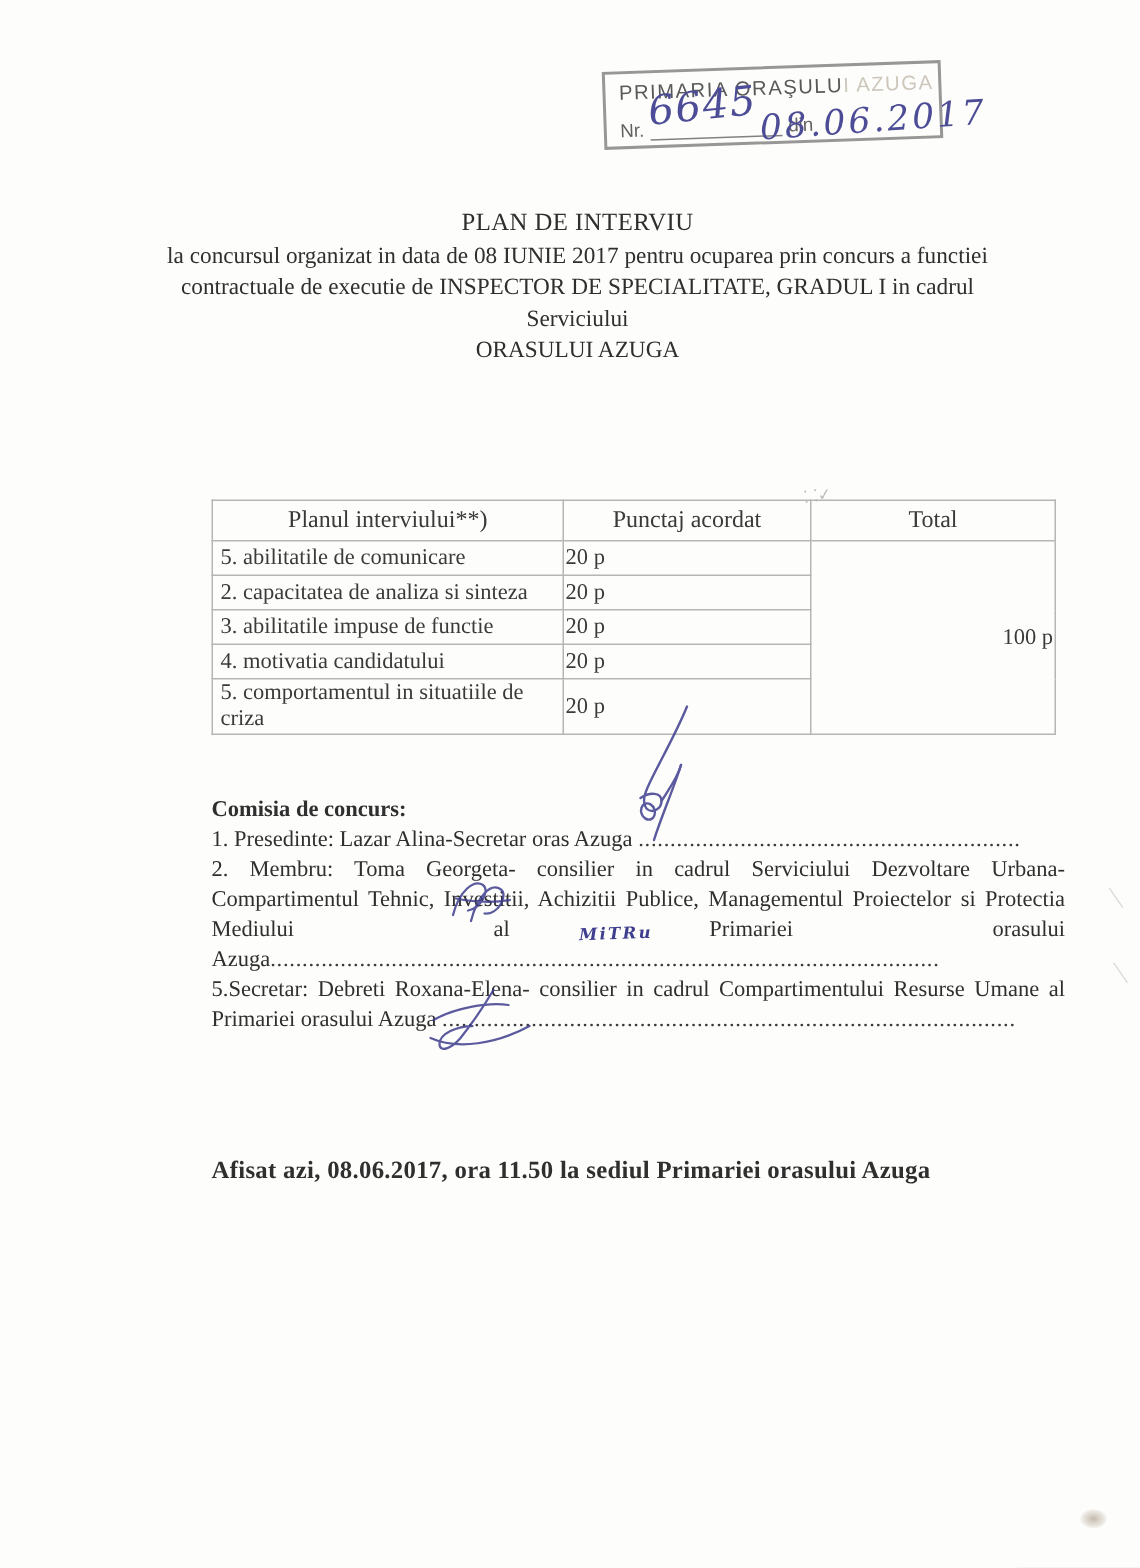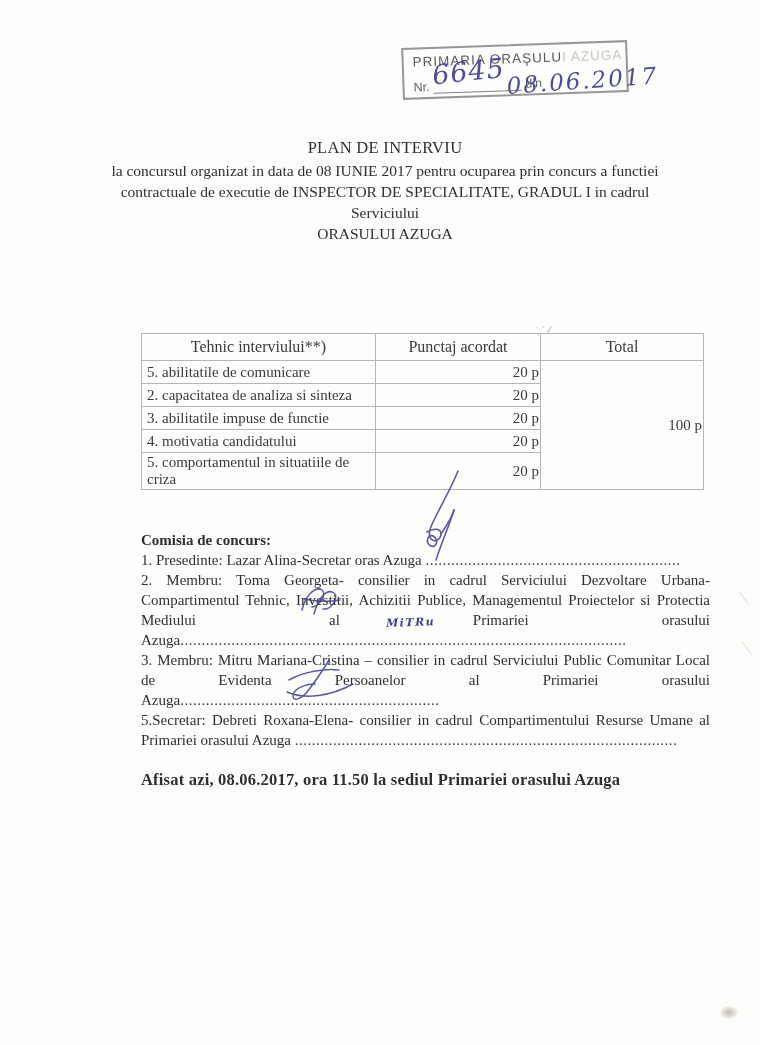--- a/index.html
+++ b/index.html
@@ -66,21 +66,21 @@
   .score-table th,.score-table td{
     border:1px solid var(--table-border);
     font-weight:normal;color:#3a3a3a;
   }
   .score-table th{font-size:16px;height:24px;text-align:center;}
   .score-table td{font-size:15px;height:20px;}
   .col-plan{width:234px;}
   .col-points{width:165px;}
   .col-total{width:163px;}
   .cell-label{padding-left:5px;text-align:left;}
-  .cell-points{text-align:right;}
+  .cell-points{text-align:left;}
   .cell-total{text-align:right;font-size:16px;border-radius:17px;}
 
   
   .committee{position:absolute;left:141px;top:530px;width:569px;font-size:15px;line-height:20px;}
   .committee-heading{font-weight:bold;}
   .committee p{margin:0;text-align:justify;}
   .dots{letter-spacing:.5px;color:#3a3a3a;}
 
   
   .footer-line{
@@ -133,21 +133,21 @@
   <div class="tick-mark">⸬✓</div>
 
   <table class="score-table">
     <colgroup>
         <col class="col-plan">
         <col class="col-points">
         <col class="col-total">
       </colgroup>
     <tbody>
         <tr>
-      <th>Tehnic interviului**)</th>
+      <th>Planul interviului**)</th>
       <th>Punctaj acordat</th>
       <th>Total</th>
     </tr>
     <tr>
       <td class="cell-label">5. abilitatile de comunicare</td>
       <td class="cell-points">20 p</td>
       <td class="cell-total" rowspan="5">100 p</td>
     </tr>
     <tr>
       <td class="cell-label">2. capacitatea de analiza si sinteza</td>
@@ -165,21 +165,20 @@
       <td class="cell-label">5. comportamentul in situatiile de criza</td>
       <td class="cell-points">20 p</td>
     </tr>
   </tbody>
     </table>
 
   <div class="committee">
     <div class="committee-heading">Comisia de concurs:</div>
     <p><span>1. Presedinte: Lazar Alina-Secretar oras Azuga </span><span class="dots">............................................................</span></p>
     <p><span>2. Membru: Toma Georgeta- consilier in cadrul Serviciului Dezvoltare Urbana-Compartimentul Tehnic, Investitii, Achizitii Publice, Managementul Proiectelor si Protectia Mediului al Primariei orasului Azuga</span><span class="dots">.........................................................................................................</span></p>
-    <p><span>3. Membru: Mitru Mariana-Cristina – consilier in cadrul Serviciului Public Comunitar Local de Evidenta Persoanelor al Primariei orasului Azuga</span><span class="dots">.............................................................</span></p>
     <p><span>5.Secretar: Debreti Roxana-Elena- consilier in cadrul Compartimentului Resurse Umane al Primariei orasului Azuga </span><span class="dots">..........................................................................................</span></p>
   </div>
 
   <div class="hw hw-name">MiTRu</div>
 
   <svg class="sig" style="left:408px;top:468px;" width="64" height="94" viewBox="0 0 64 94">
     <g fill="none" stroke="currentColor" stroke-width="1.6" stroke-linecap="round">
       <path d="M50,3 C44,18 34,36 27,50 C23,58 19,66 23,71 C27,75 33,71 33,66 C33,60 25,60 19,64"></path>
       <path d="M33,66 C38,58 44,50 46,42"></path>
       <path d="M46,42 C41,58 33,76 28,92"></path>

